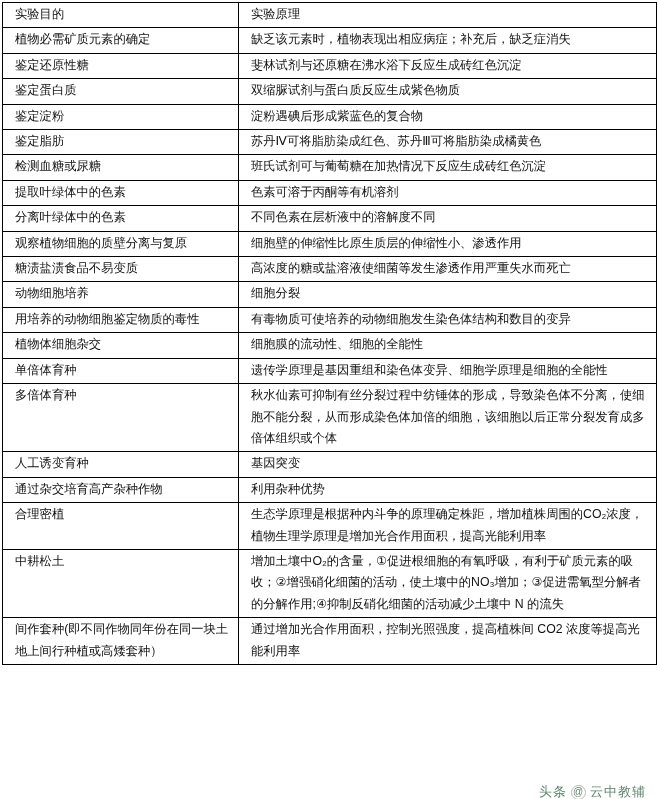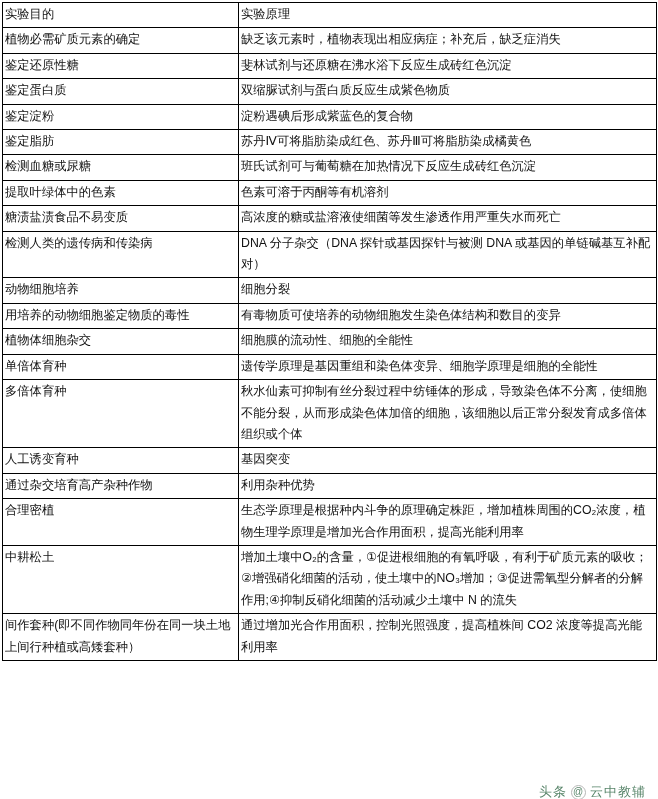--- a/index.html
+++ b/index.html
@@ -26,21 +26,21 @@
     width: 654px;
     margin: 2px 0 0 2px;
     background: #ffffff;
   }
   table.exp-table col.col-purpose { width: 236px; }
   table.exp-table col.col-principle { width: 418px; }
 
   table.exp-table td {
     border: 1px solid #000000;
     vertical-align: top;
-    padding: 1px 4px 2px 2px;
+    padding: 1px 4px 2px 12px;
     font-size: 12.3px;
     line-height: 21.4px;
     color: #111111;
     font-family: "Liberation Sans", "DejaVu Sans", sans-serif;
     letter-spacing: 0px;
     word-break: break-all;
     overflow: hidden;
   }
   table.exp-table td.cell-purpose {
     white-space: normal;
@@ -115,26 +115,30 @@
         </tr>
         <tr>
           <td class="cell-purpose">检测血糖或尿糖</td>
           <td class="cell-principle">班氏试剂可与葡萄糖在加热情况下反应生成砖红色沉淀</td>
         </tr>
         <tr>
           <td class="cell-purpose">提取叶绿体中的色素</td>
           <td class="cell-principle">色素可溶于丙酮等有机溶剂</td>
         </tr>
         <tr>
+          <td class="cell-purpose">分离叶绿体中的色素</td>
+          <td class="cell-principle">不同色素在层析液中的溶解度不同</td>
+        </tr>
+        <tr>
+          <td class="cell-purpose">观察植物细胞的质壁分离与复原</td>
+          <td class="cell-principle">细胞壁的伸缩性比原生质层的伸缩性小、渗透作用</td>
+        </tr>
+        <tr>
           <td class="cell-purpose">糖渍盐渍食品不易变质</td>
           <td class="cell-principle">高浓度的糖或盐溶液使细菌等发生渗透作用严重失水而死亡</td>
-        </tr>
-        <tr>
-          <td class="cell-purpose">检测人类的遗传病和传染病</td>
-          <td class="cell-principle">DNA 分子杂交（DNA 探针或基因探针与被测 DNA 或基因的单链碱基互补配对）</td>
         </tr>
         <tr>
           <td class="cell-purpose">动物细胞培养</td>
           <td class="cell-principle">细胞分裂</td>
         </tr>
         <tr>
           <td class="cell-purpose">用培养的动物细胞鉴定物质的毒性</td>
           <td class="cell-principle">有毒物质可使培养的动物细胞发生染色体结构和数目的变异</td>
         </tr>
         <tr>

